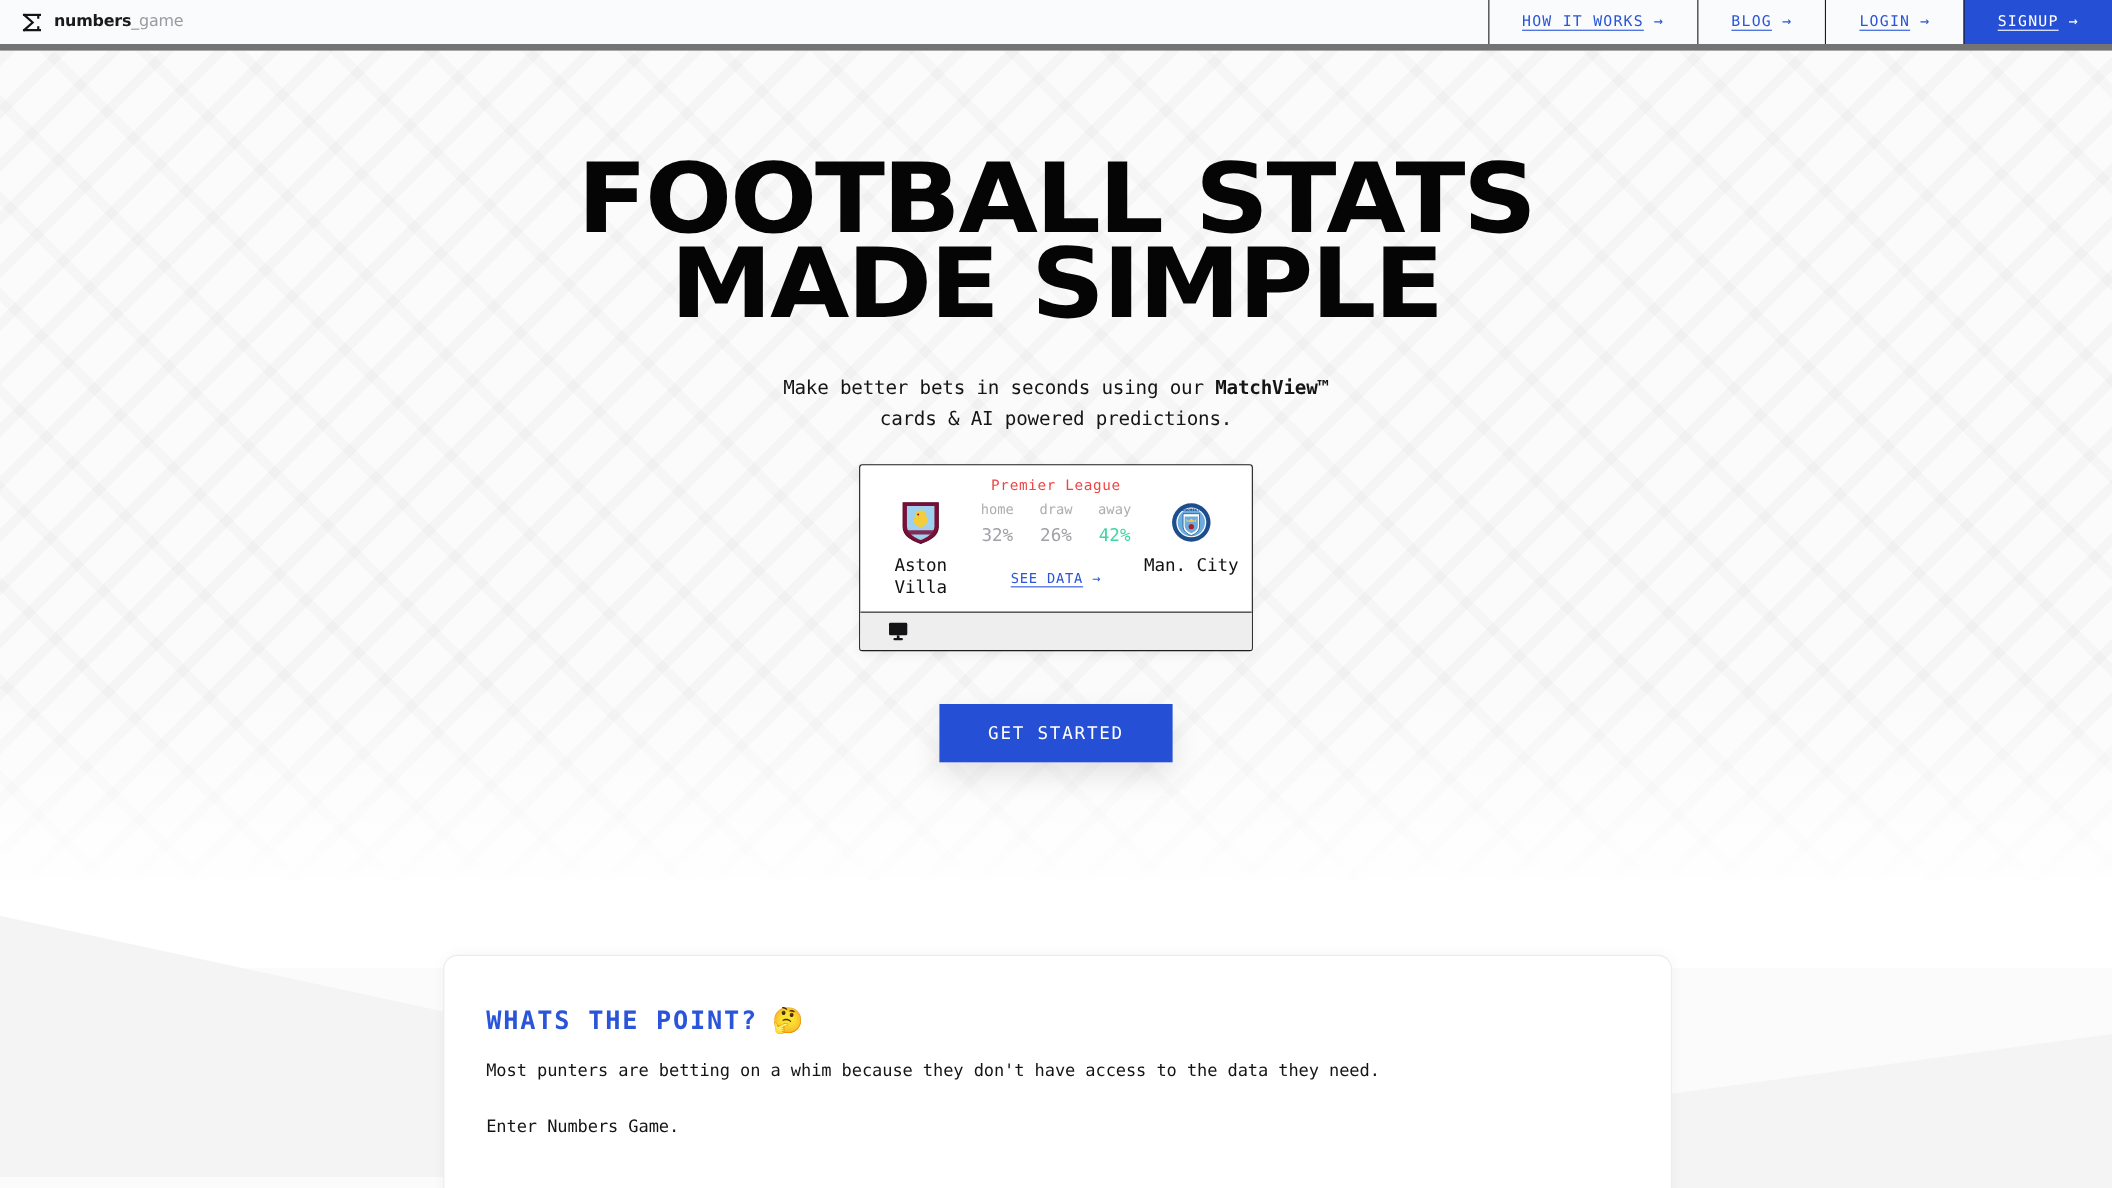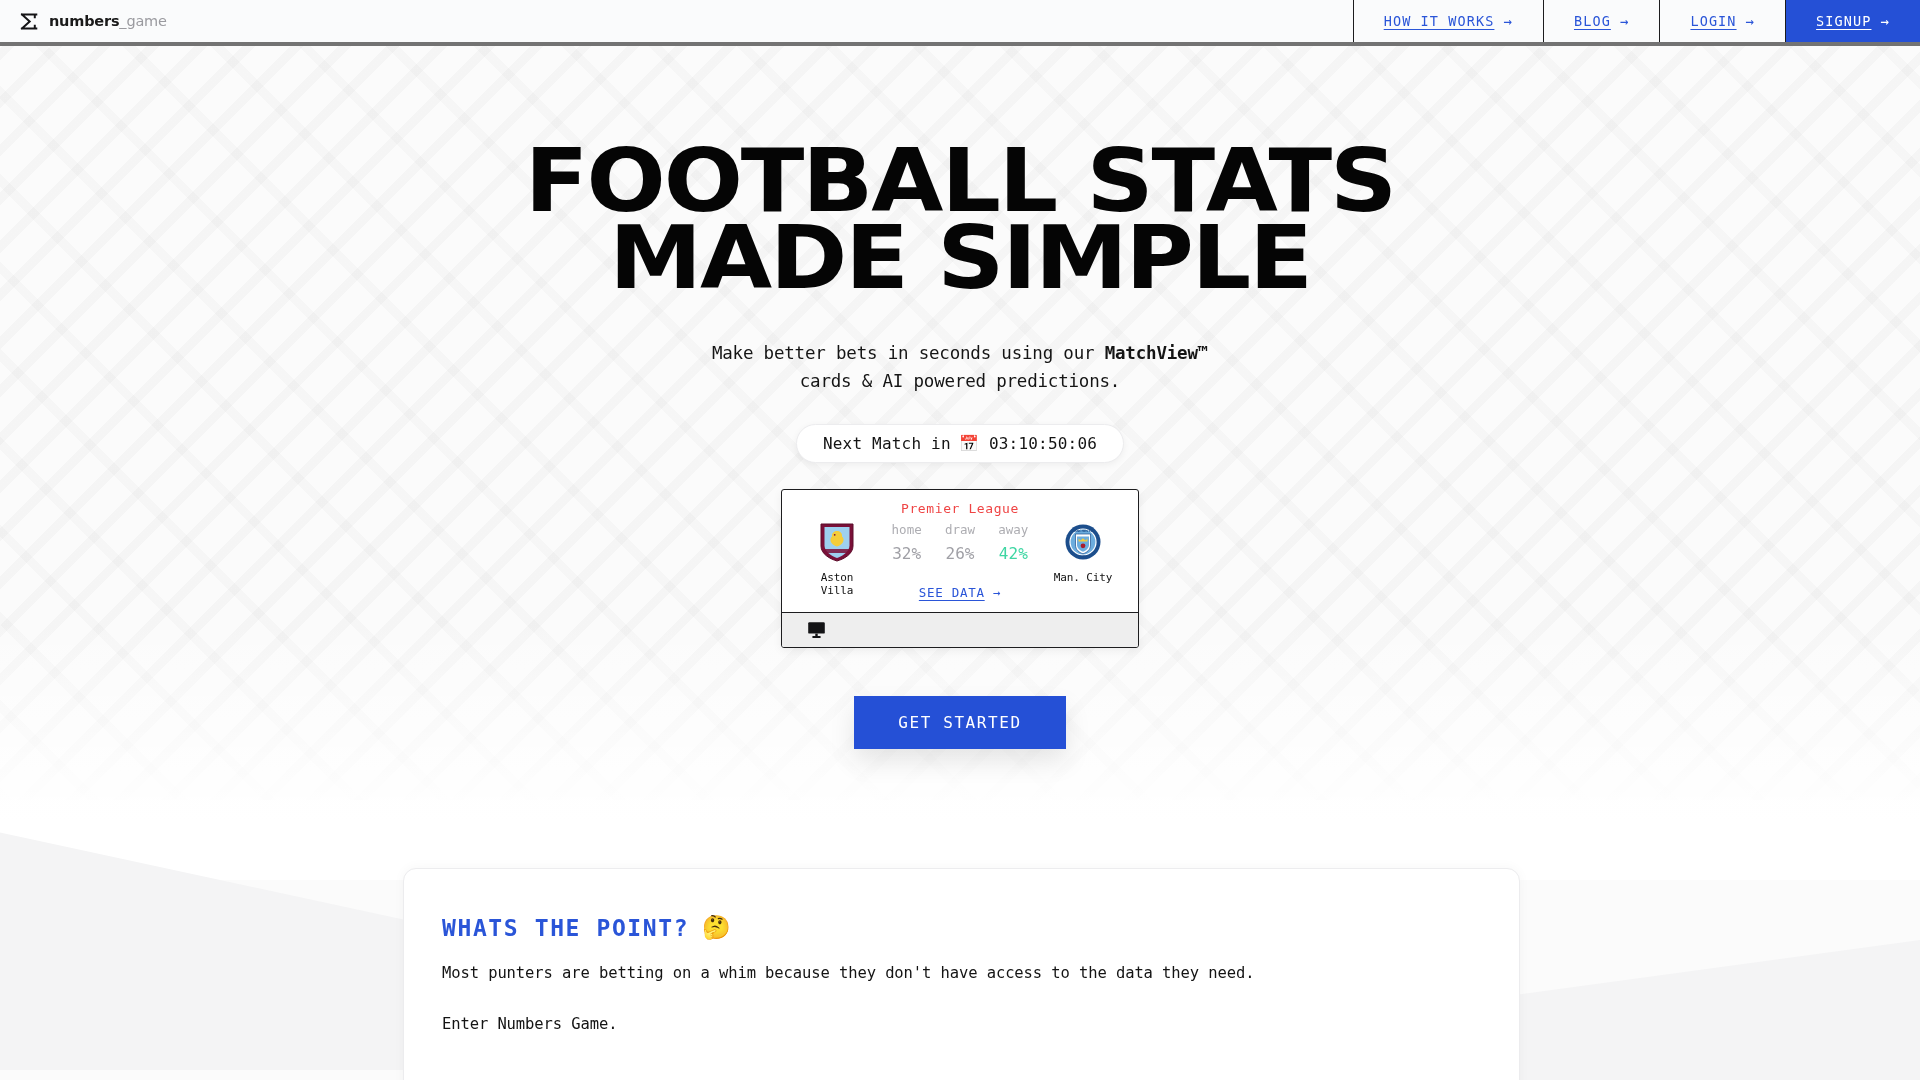--- a/index.html
+++ b/index.html
@@ -36,21 +36,21 @@
     background: linear-gradient(to bottom, rgba(255,255,255,0) 0%, #ffffff 78%);
     pointer-events: none;
   }
 
   
   .navbar {
     position: relative; z-index: 20;
     display: flex; align-items: stretch;
     height: 46px;
     background: #fafbfc;
-    border-bottom: 4px solid #737373;
+    border-bottom: 6px solid #737373;
   }
   .nav-left {
     display: flex; align-items: center;
     padding-left: 20px;
     flex: 1 1 auto;
     gap: 10px;
   }
   .logo-mark {
     width: 19px; height: 17px;
     display: block;
@@ -140,21 +140,21 @@
     margin-bottom: 6px;
   }
   .mc-body { display: flex; align-items: flex-start; }
   .mc-team {
     width: 86px; flex: 0 0 86px;
     display: flex; flex-direction: column; align-items: center;
   }
   .crest { width: 38px; height: 40px; display:block; }
   .mc-team-name {
     margin-top: 9px;
-    font-size: 11px; color: #111; text-align: center; line-height: 1.25;
+    font-size: 16px; color: #111; text-align: center; line-height: 1.25;
     letter-spacing: -0.1px;
   }
   .mc-mid { flex: 1 1 auto; }
   .mc-row {
     display: flex; justify-content: space-around; align-items: center;
   }
   .mc-outcome { width: 33.33%; text-align: center; }
   .mc-outcome .olab { font-size: 12.5px; color: #adadb2; }
   .mc-outcome .oval { font-size: 16px; color: #a0a0a6; margin-top: 7px; }
   .mc-outcome.hot .oval { color: #3ed6a3; }
@@ -282,27 +282,20 @@
   </div>
 
   <div class="hero">
     <h1 class="headline">
       <span>FOOTBALL STATS</span>
       <span class="l2">MADE SIMPLE</span>
     </h1>
 
     <p class="subtitle"><span>Make better bets in seconds using our </span><b>MatchView™</b><br><span>cards &amp; AI powered predictions.</span></p>
 
-    <div class="countdown-wrap">
-      <div class="countdown">
-        <span>Next Match in</span>
-        <span class="cal">📅</span>
-        <span>03:10:50:06</span>
-      </div>
-    </div>
 
     <div class="card-wrap">
       <div class="match-card">
         <div class="mc-top">
           <div class="mc-league">Premier League</div>
           <div class="mc-body">
 
             <div class="mc-team">
               <svg class="crest" viewBox="0 0 38 40">
                 <path d="M3 2 H35 V24 C35 32 26 37 19 39 C12 37 3 32 3 24 Z" fill="#7a1038" stroke="#5b0c2a" stroke-width="1"></path>

